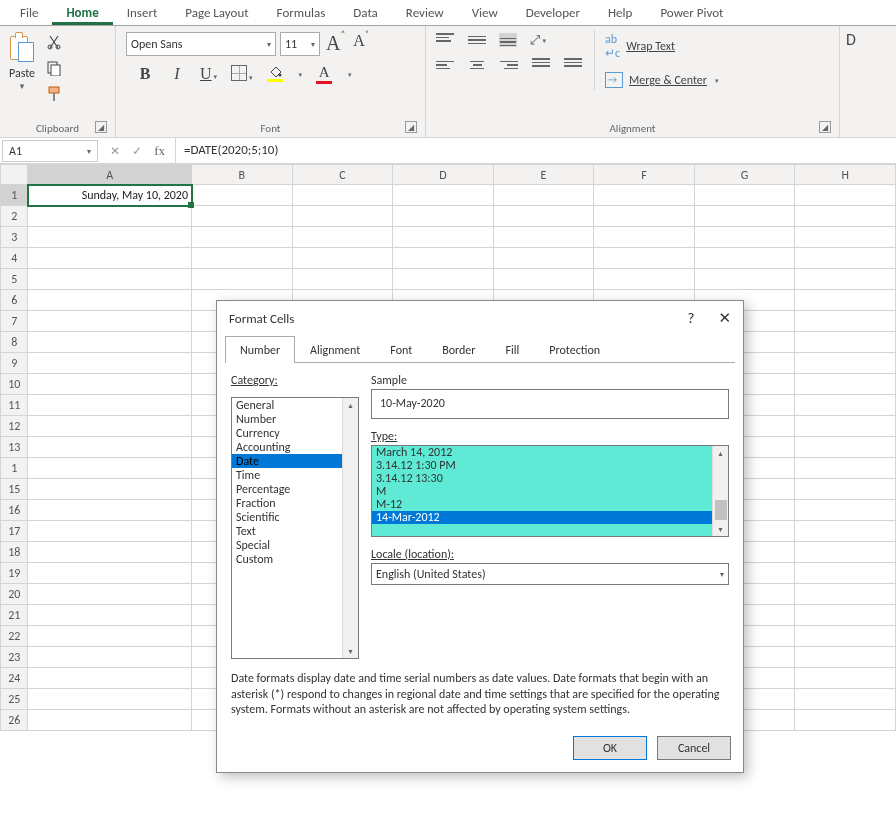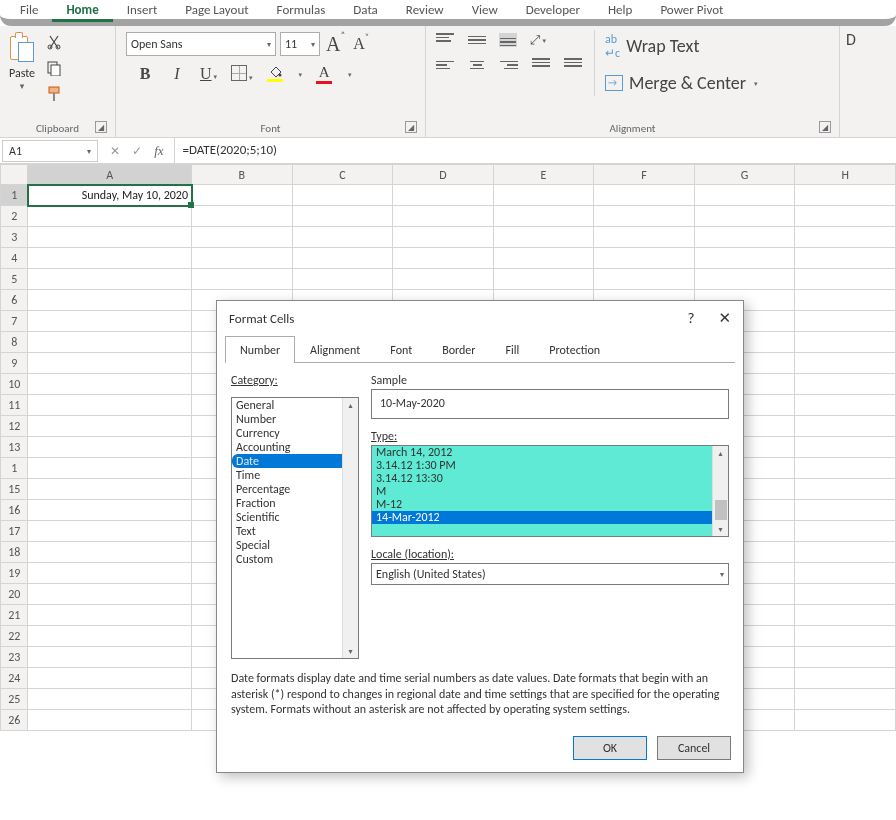--- a/index.html
+++ b/index.html
@@ -1,19 +1,19 @@
 <!DOCTYPE html>
 <html><head>
 <meta charset="utf-8">
 <style>
   * { box-sizing: border-box; margin: 0; padding: 0; font-family: "Segoe UI", Calibri, sans-serif; }
   body { background: #fff; width: 896px; height: 820px; overflow: hidden; position: relative; font-size: 12px; color: #333; }
 
   
-  .tabs { display: flex; align-items: center; height: 26px; padding: 0 6px; border-bottom: 7px solid #a3a3a3; background: #fff; border-radius: 11px; }
+  .tabs { display: flex; align-items: center; height: 26px; padding: 0 6px; border-bottom: 1px solid #a3a3a3; background: #fff; }
   .tab { padding: 4px 14px; font-size: 13px; color: #555; cursor: pointer; }
   .tab.active { color: #217346; border-bottom: 3px solid #217346; font-weight: 600; padding-bottom: 2px; }
 
   
   .ribbon { display: flex; height: 112px; border-bottom: 1px solid #d4d4d4; background: #f3f2f1; }
   .group { border-right: 1px solid #d4d4d4; display: flex; flex-direction: column; justify-content: space-between; padding: 4px 6px 2px 6px; position: relative; }
   .group-label { text-align: center; font-size: 11px; color: #666; padding: 2px 0 0 0; position: relative; }
   .group-launcher { position: absolute; right: 2px; bottom: 2px; width: 12px; height: 12px; border: 1px solid #999; font-size: 8px; line-height: 10px; text-align: center; color: #666; }
   .group-content { flex: 1; display: flex; align-items: flex-start; }
 
@@ -23,21 +23,21 @@
   .paste-board { position: absolute; left: 2px; top: 4px; width: 18px; height: 24px; background: #fff; border: 1.5px solid #d9954b; border-radius: 2px; }
   .paste-clip { position: absolute; left: 7px; top: 0; width: 8px; height: 6px; border: 1.5px solid #d9954b; border-bottom: none; border-radius: 2px 2px 0 0; background: #fff; }
   .paste-sheet { position: absolute; left: 10px; top: 10px; width: 16px; height: 20px; background: #fff; border: 1.5px solid #5b9bd5; }
   .paste-text { font-size: 12px; margin-top: 4px; }
   .paste-arrow { font-size: 9px; color: #666; }
   .clip-col2 { display: flex; flex-direction: column; gap: 10px; padding: 4px 2px 0 4px; }
   .cut-icon, .copy-icon, .brush-icon { width: 16px; height: 16px; display: block; }
 
   
   .font-content { display: flex; flex-direction: column; gap: 8px; padding: 2px 4px; }
-  .font-row1 { display: flex; align-items: center; gap: 4px; }
+  .font-row1 { display: flex; align-items: flex-start; gap: 4px; }
   .font-select { width: 150px; height: 24px; border: 1px solid #ababab; background: #fff; font-size: 12px; padding: 2px 4px; display: flex; justify-content: space-between; align-items: center; }
   .size-select { width: 40px; height: 24px; border: 1px solid #ababab; background: #fff; font-size: 12px; padding: 2px 4px; display: flex; justify-content: space-between; align-items: center; }
   .aa-big { font-size: 20px; font-family: "Times New Roman", serif; color: #464646; padding: 0 2px; position: relative; }
   .aa-big sup { font-size: 9px; color: #464646; position: relative; top: -6px; }
   .aa-small { font-size: 16px; font-family: "Times New Roman", serif; color: #464646; padding: 0 2px; }
   .aa-small sup { font-size: 8px; position: relative; top: -4px; }
   .font-row2 { display: flex; align-items: center; gap: 14px; padding-left: 10px; }
   .fmt-btn { font-size: 16px; font-family: "Times New Roman", serif; color: #464646; width: 18px; text-align: center; }
   .bold { font-weight: bold; }
   .italic { font-style: italic; }
@@ -60,35 +60,35 @@
   .vtop span:nth-child(1){width:100%} .vtop span:nth-child(2){width:70%} .vtop span:nth-child(3){width:85%}
   .vtop { justify-content: flex-start; }
   .vmid { justify-content: center; }
   .vbot { justify-content: flex-end; background:#d4d4d4; padding:1px; margin:-1px;}
   .hleft span{width:100%} .hleft span:nth-child(2){width:60%} .hleft span:nth-child(3){width:80%}
   .hcenter span{margin:0 auto;width:80%} .hcenter span:nth-child(2){width:50%}
   .hright span{margin-left:auto;width:100%} .hright span:nth-child(2){width:60%} .hright span:nth-child(3){width:80%}
   .orient-btn { font-size: 13px; color: #555; }
   .indent-btn { width: 18px; height: 14px; display: inline-flex; flex-direction: column; gap: 2px; position: relative; }
   .indent-btn span { height: 1.5px; background: #666; width: 100%; }
-  .wrap-label, .merge-label { font-size: 18px; color: #444; }
+  .wrap-label, .merge-label { font-size: 12px; color: #444; text-decoration: underline; }
   .wrap-row { display: flex; align-items: center; gap: 6px; }
   .merge-icon { width: 18px; height: 16px; border: 1px solid #5b9bd5; display: inline-block; position: relative; }
   .merge-icon::after { content: "→"; position: absolute; left: 2px; top: 0; font-size: 10px; color: #5b9bd5; }
   .align-right-col { display: flex; flex-direction: column; gap: 12px; padding: 2px 4px 2px 10px; border-left: 1px solid #d4d4d4; margin-left: 8px; }
 
   
   .num-group { padding: 4px 6px; }
   .num-letter { font-size: 16px; color: #444; }
 
   
   .fbar { display: flex; align-items: center; height: 26px; border-bottom: 1px solid #d4d4d4; background: #fff; }
   .namebox { width: 96px; height: 22px; border: 1px solid #ccc; margin: 0 2px 0 2px; padding: 2px 6px; font-size: 12px; display:flex; justify-content:space-between; align-items:center;}
   .fbar-btns { display: flex; align-items: center; gap: 12px; padding: 0 10px; color: #999; }
-  .fbar-btns .fx { font-style: italic; font-family: "Times New Roman", serif; font-size: 13px; color: #666; }
+  .fbar-btns .fx { font-family: "Times New Roman", serif; font-size: 13px; color: #666; }
   .formula-input { flex: 1; border-left: 1px solid #d4d4d4; height: 100%; padding: 4px 8px; font-size: 13px; color: #333; }
 
   
   .sheet-wrap { position: relative; }
   .sheet { border-collapse: collapse; table-layout: fixed; }
   .sheet th, .sheet td { border: 1px solid #d4d4d4; font-size: 12px; font-weight: normal; }
   .sheet .corner { width: 28px; height: 20px; background: #f3f2f1; }
   .sheet .colhead { background: #f3f2f1; text-align: center; height: 20px; color: #555; }
   .sheet .rowhead { background: #f3f2f1; text-align: center; width: 28px; color: #555; }
   .sheet td.cell { background: #fff; height: 21px; padding: 0 3px; }
@@ -106,21 +106,21 @@
   .dlg-tabs { display: flex; border-bottom: 1px solid #ababab; margin: 0 8px; }
   .dlg-tab { padding: 6px 14px; font-size: 12px; border: 1px solid transparent; border-bottom: none; position: relative; top: 1px; cursor:pointer;}
   .dlg-tab.active { border-color: #ababab; background: #fff; }
   .dlg-body { padding: 10px 14px 4px 14px; display: flex; gap: 12px; }
   .cat-col { width: 128px; }
   .cat-label { font-size: 12px; margin-bottom: 10px; text-decoration: underline; text-decoration-color: #333; text-underline-offset: 1px; }
   .cat-label::first-letter { text-decoration: underline; }
   .cat-list { border: 1px solid #7a7a7a; height: 262px; overflow: hidden; position: relative; background:#fff;}
   .cat-list-inner { padding: 0; }
   .cat-item { padding: 0 4px; font-size: 12px; line-height: 14px; cursor:pointer;}
-  .cat-item.selected { background: #0078d7; color: #e5e5e5; border-radius: 6px; }
+  .cat-item.selected { background: #0078d7; color: #000000; }
   .cat-scroll { position: absolute; right: 0; top: 0; bottom: 0; width: 16px; background: #f0f0f0; border-left: 1px solid #ddd; display:flex; flex-direction:column; justify-content:space-between; align-items:center; font-size:8px; color:#666; padding:2px 0;}
   .right-col { flex: 1; }
   .sample-label { font-size: 12px; }
   .sample-box { border: 1px solid #7a7a7a; padding: 6px 6px 8px 8px; margin: 2px 0 10px 0; height: 30px; font-size: 12px; }
   .type-list { border: 1px solid #7a7a7a; height: 92px; position: relative; background:#5eead4;}
   .type-inner { font-size: 12px; }
   .type-item { padding: 0 4px; line-height: 13px; cursor:pointer;}
   .type-item.selected { background: #0078d7; color: #fff; }
   .type-scroll { position: absolute; right: 0; top: 0; bottom: 0; width: 16px; background: #f0f0f0; border-left: 1px solid #ddd; display:flex; flex-direction:column; justify-content:space-between; align-items:center; font-size:8px; color:#666; padding:2px 0;}
   .type-scroll .thumb { width:12px; height:20px; background:#c1c1c1; margin-top:auto; margin-bottom:2px;}

